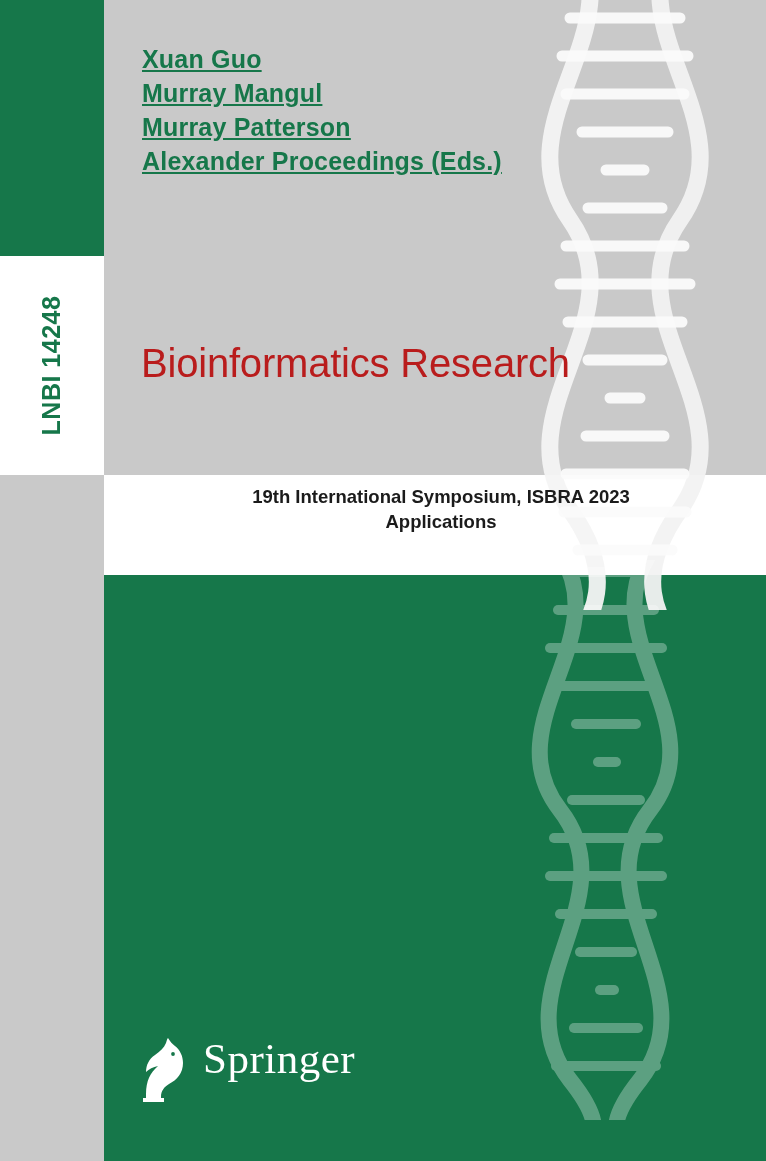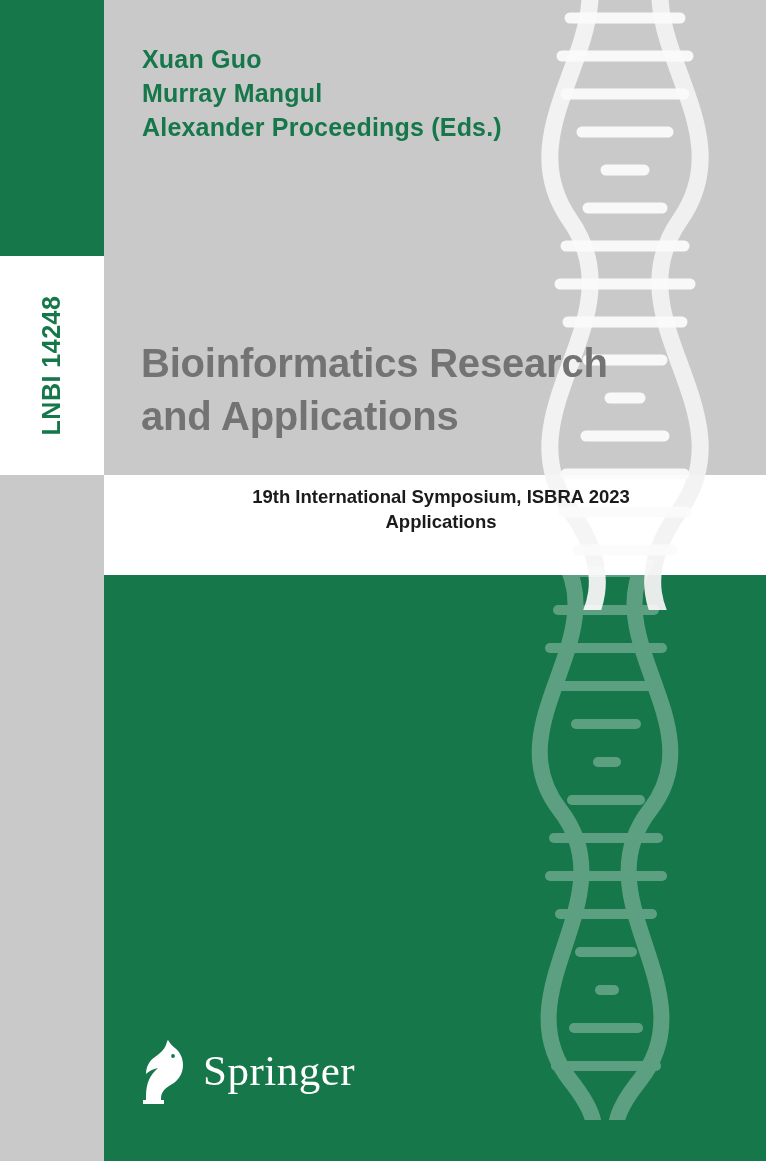--- a/index.html
+++ b/index.html
@@ -103,33 +103,34 @@
     left: 142px;
     top: 42px;
     width: 480px;
   }
   .editors div {
     font-size: 25px;
     font-weight: bold;
     color: #16774a;
     line-height: 34px;
     letter-spacing: 0.2px;
+    text-decoration: underline;
   }
 
   
   .title {
     position: absolute;
     left: 141px;
     top: 337px;
     width: 600px;
   }
   .title div {
     font-size: 40px;
-    font-weight: bold;
-    color: #737373;
+    font-weight: normal;
+    color: #b91c1c;
     line-height: 53px;
     letter-spacing: -0.2px;
   }
 
   
   .subtitle {
     position: absolute;
     left: 141px;
     top: 484px;
     width: 600px;
@@ -141,21 +142,21 @@
     line-height: 25px;
     text-align: center;
   }
 
   
   .springer {
     position: absolute;
     left: 137px;
     bottom: 54px;
     display: flex;
-    align-items: center;
+    align-items: flex-start;
     height: 70px;
   }
   .springer-mark {
     width: 52px;
     height: 66px;
     margin-right: 14px;
     flex: 0 0 auto;
   }
   .springer-word {
     font-size: 43px;
@@ -234,26 +235,26 @@
     </g>
   </svg>
 
   <div class="spine-label">
     <span>LNBI 14248</span>
   </div>
 
   <div class="editors">
     <div>Xuan Guo</div>
     <div>Murray Mangul</div>
+    <div>Murray Patterson</div>
     <div>Alexander Proceedings (Eds.)</div>
   </div>
 
   <div class="title">
     <div>Bioinformatics Research</div>
-    <div>and Applications</div>
   </div>
 
   <div class="subtitle">
     <div>19th International Symposium, ISBRA 2023</div>
     <div>Applications</div>
   </div>
 
   <div class="springer">
     <svg class="springer-mark" viewBox="0 0 52 66" aria-hidden="true">
       <path d="M9,63 L9,57 C9,44 13,36 21,29 C16,30 12,32 9,35 C9,28 12,22 18,18 C23,14 27,11 29,6

